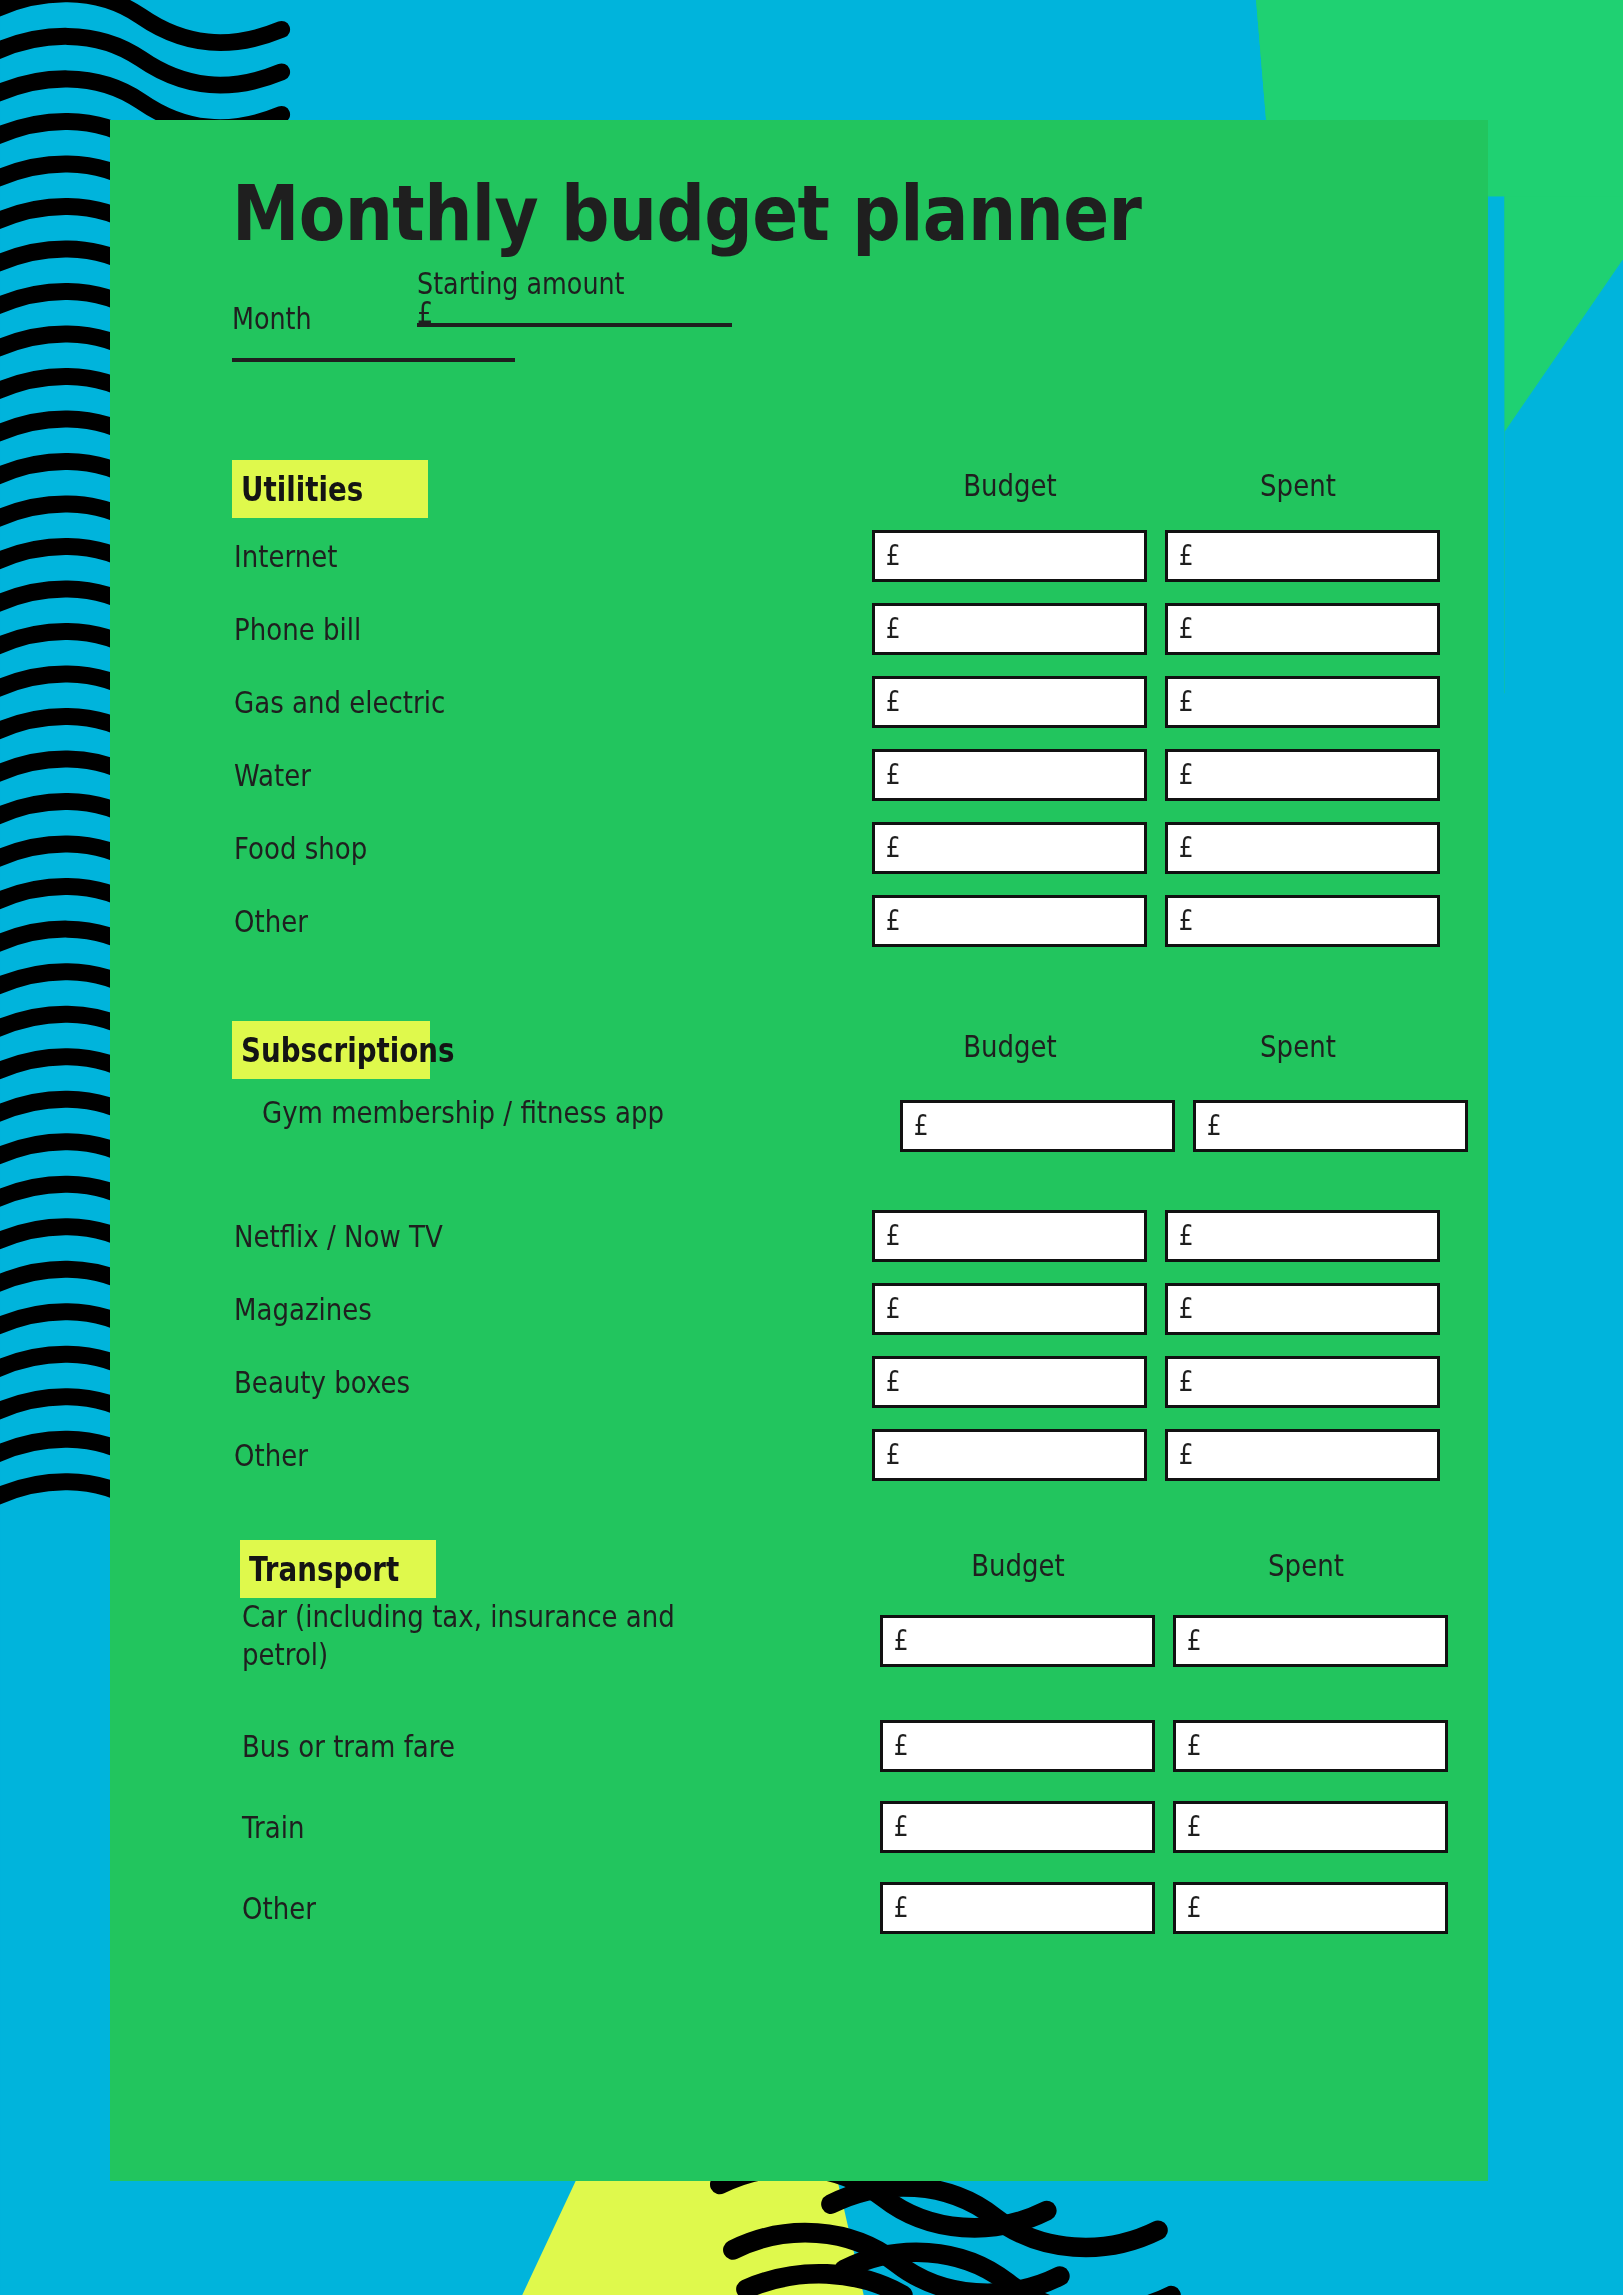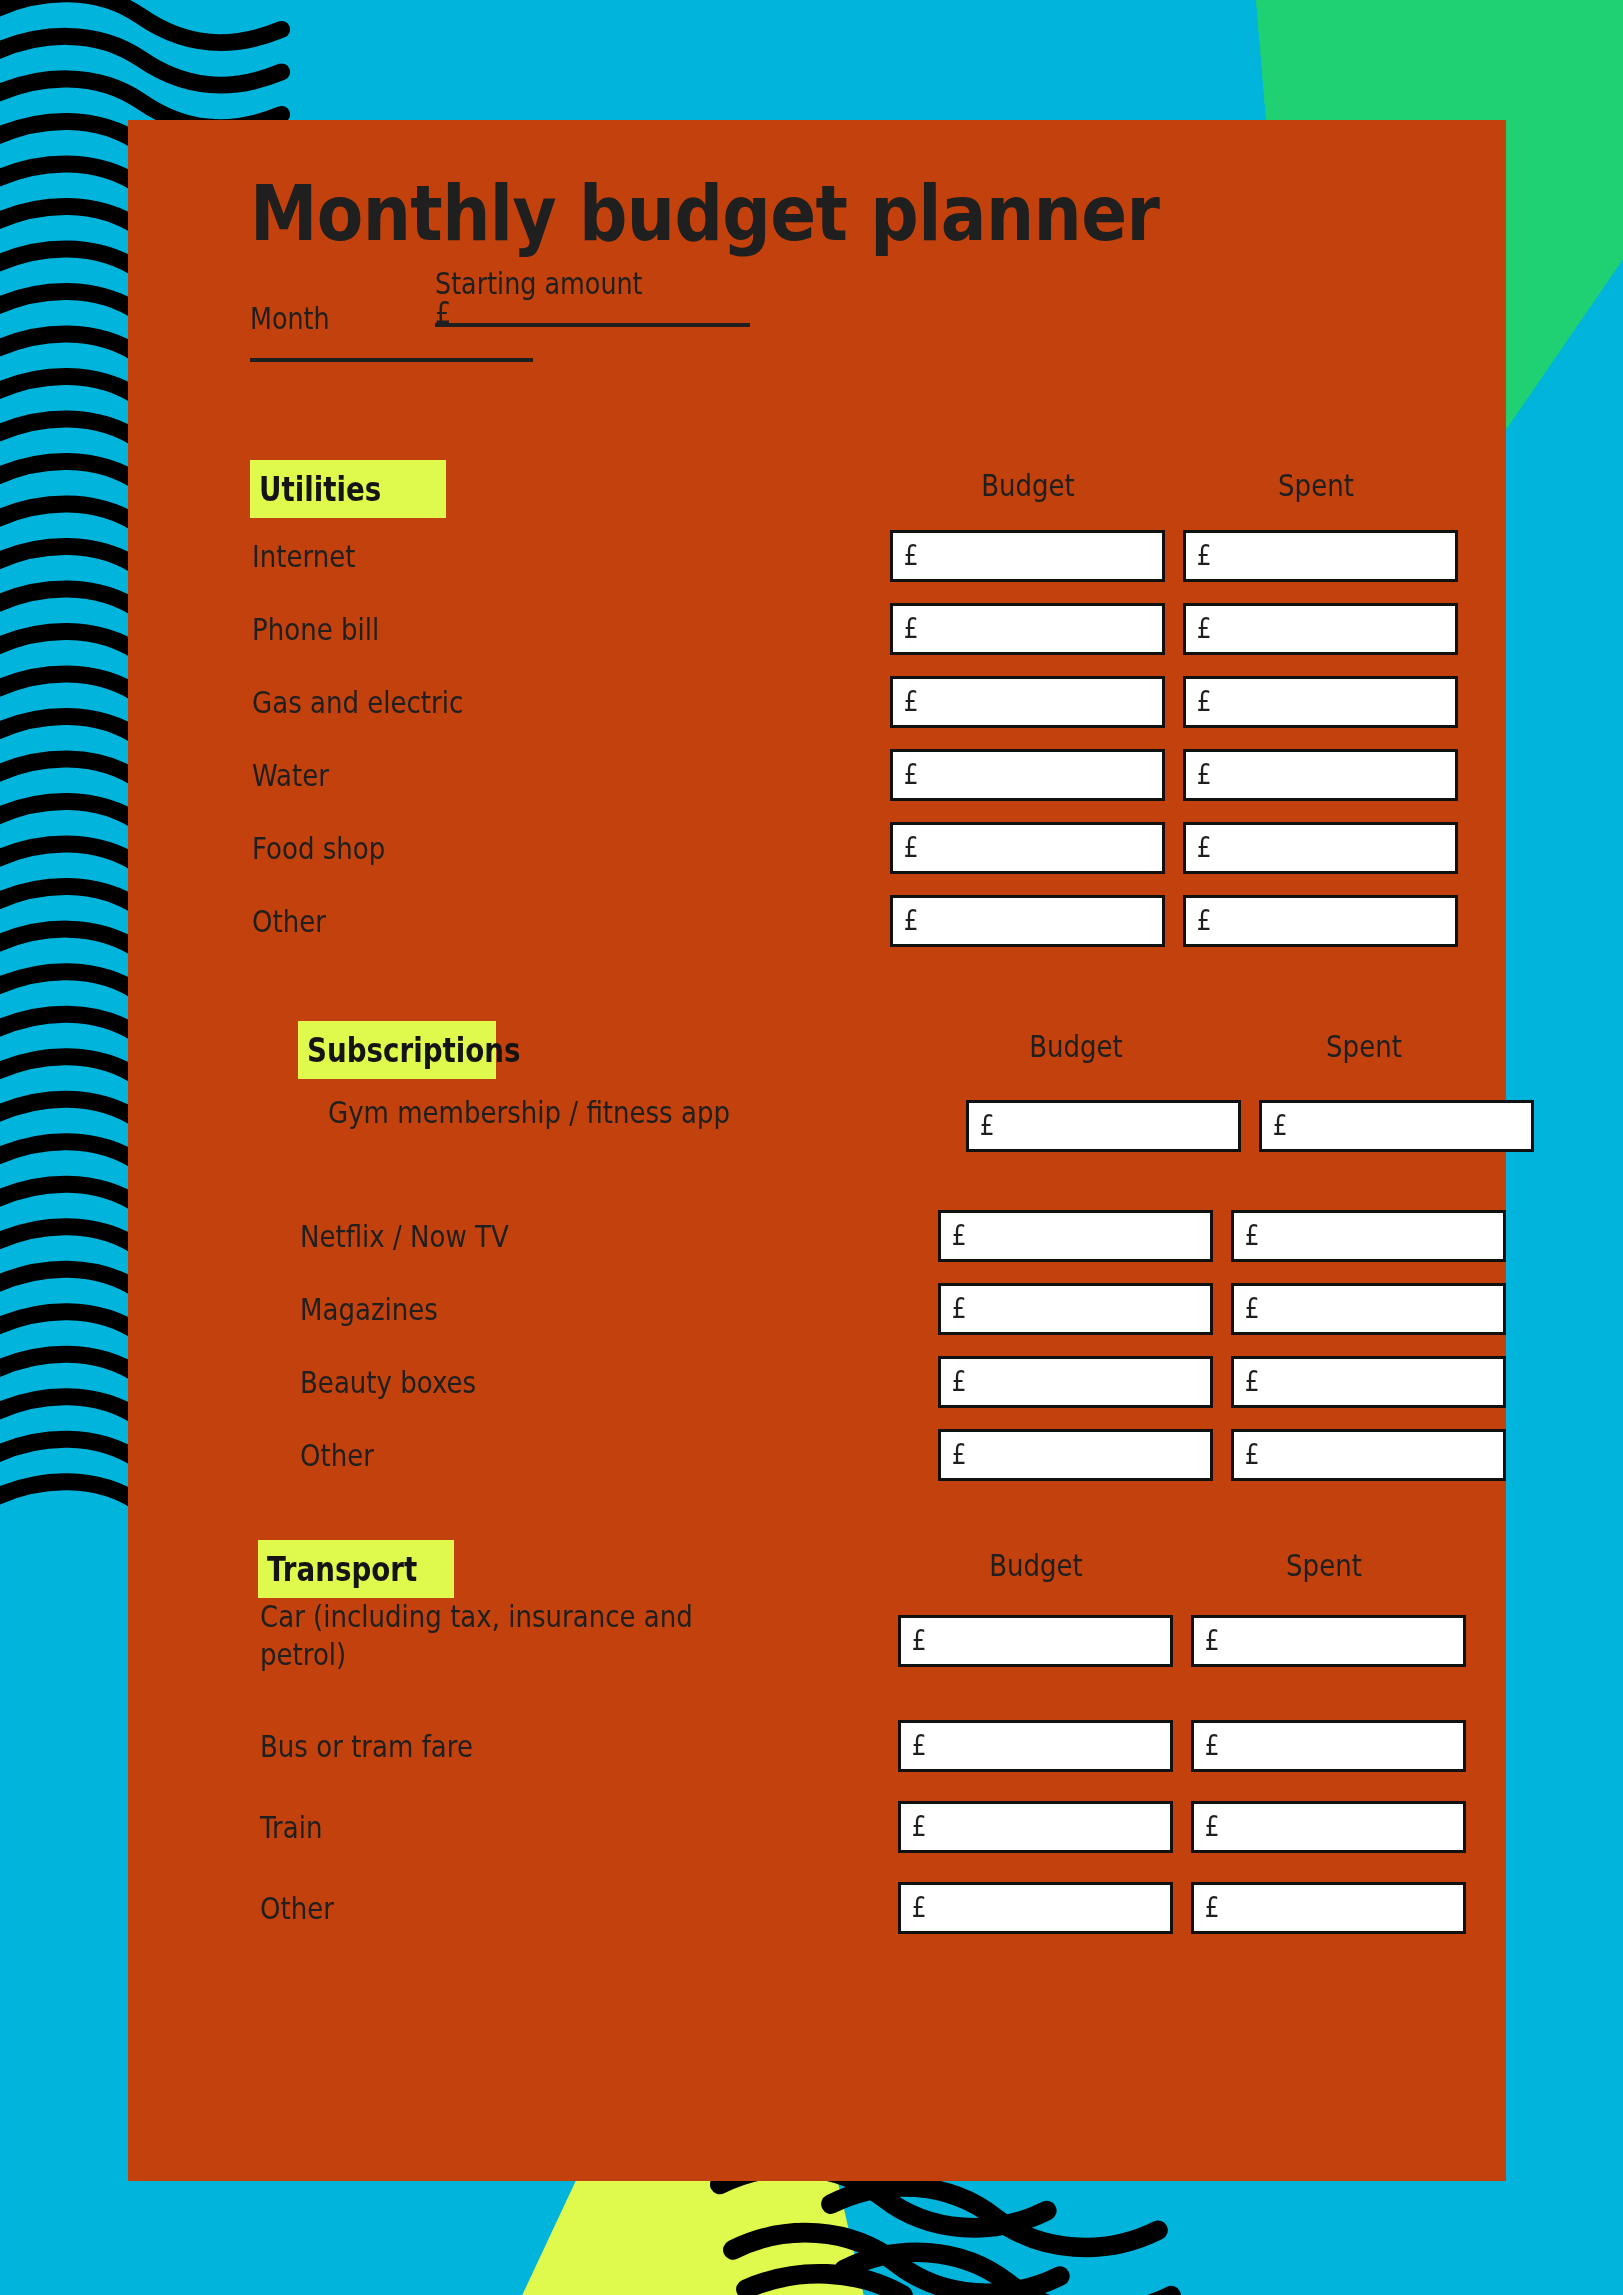--- a/index.html
+++ b/index.html
@@ -20,25 +20,25 @@
   .bg-layer {
     position: absolute;
     inset: 0;
     overflow: hidden;
   }
   .bg-svg { position: absolute; left: 0; top: 0; }
 
   
   #card {
     position: absolute;
-    left: 128px;
+    left: 110px;
     top: 120px;
     width: 1378px;
     height: 2061px;
-    background: #c2410c;
+    background: #22c55e;
   }
 
   
   #page-title {
     position: absolute;
     left: 122px;
     top: 49px;
     font-size: 77px;
     font-weight: 700;
     letter-spacing: -0.7px;
@@ -288,21 +288,21 @@
         <div class="row-label" style="top:17px;">Other</div>
         <div class="cell budget" style="top:9.2px;">
           <span class="cur">£</span>
         </div>
         <div class="cell spent" style="top:9.2px;">
           <span class="cur">£</span>
         </div>
       </div>
     </div>
 
-    <div class="section" style="top:901px;padding-left:48px;">
+    <div class="section" style="top:901px;">
       <div class="section-head-row">
         <div class="section-title" style="width:198px;">
           <span>Subscriptions</span>
         </div>
         <div class="col-head budget">Budget</div>
         <div class="col-head spent">Spent</div>
       </div>
 
       <div class="row" style="height:119px;margin-left:28px;">
         <div class="row-label" style="top:11.8px;">Gym membership / fitness app</div>

